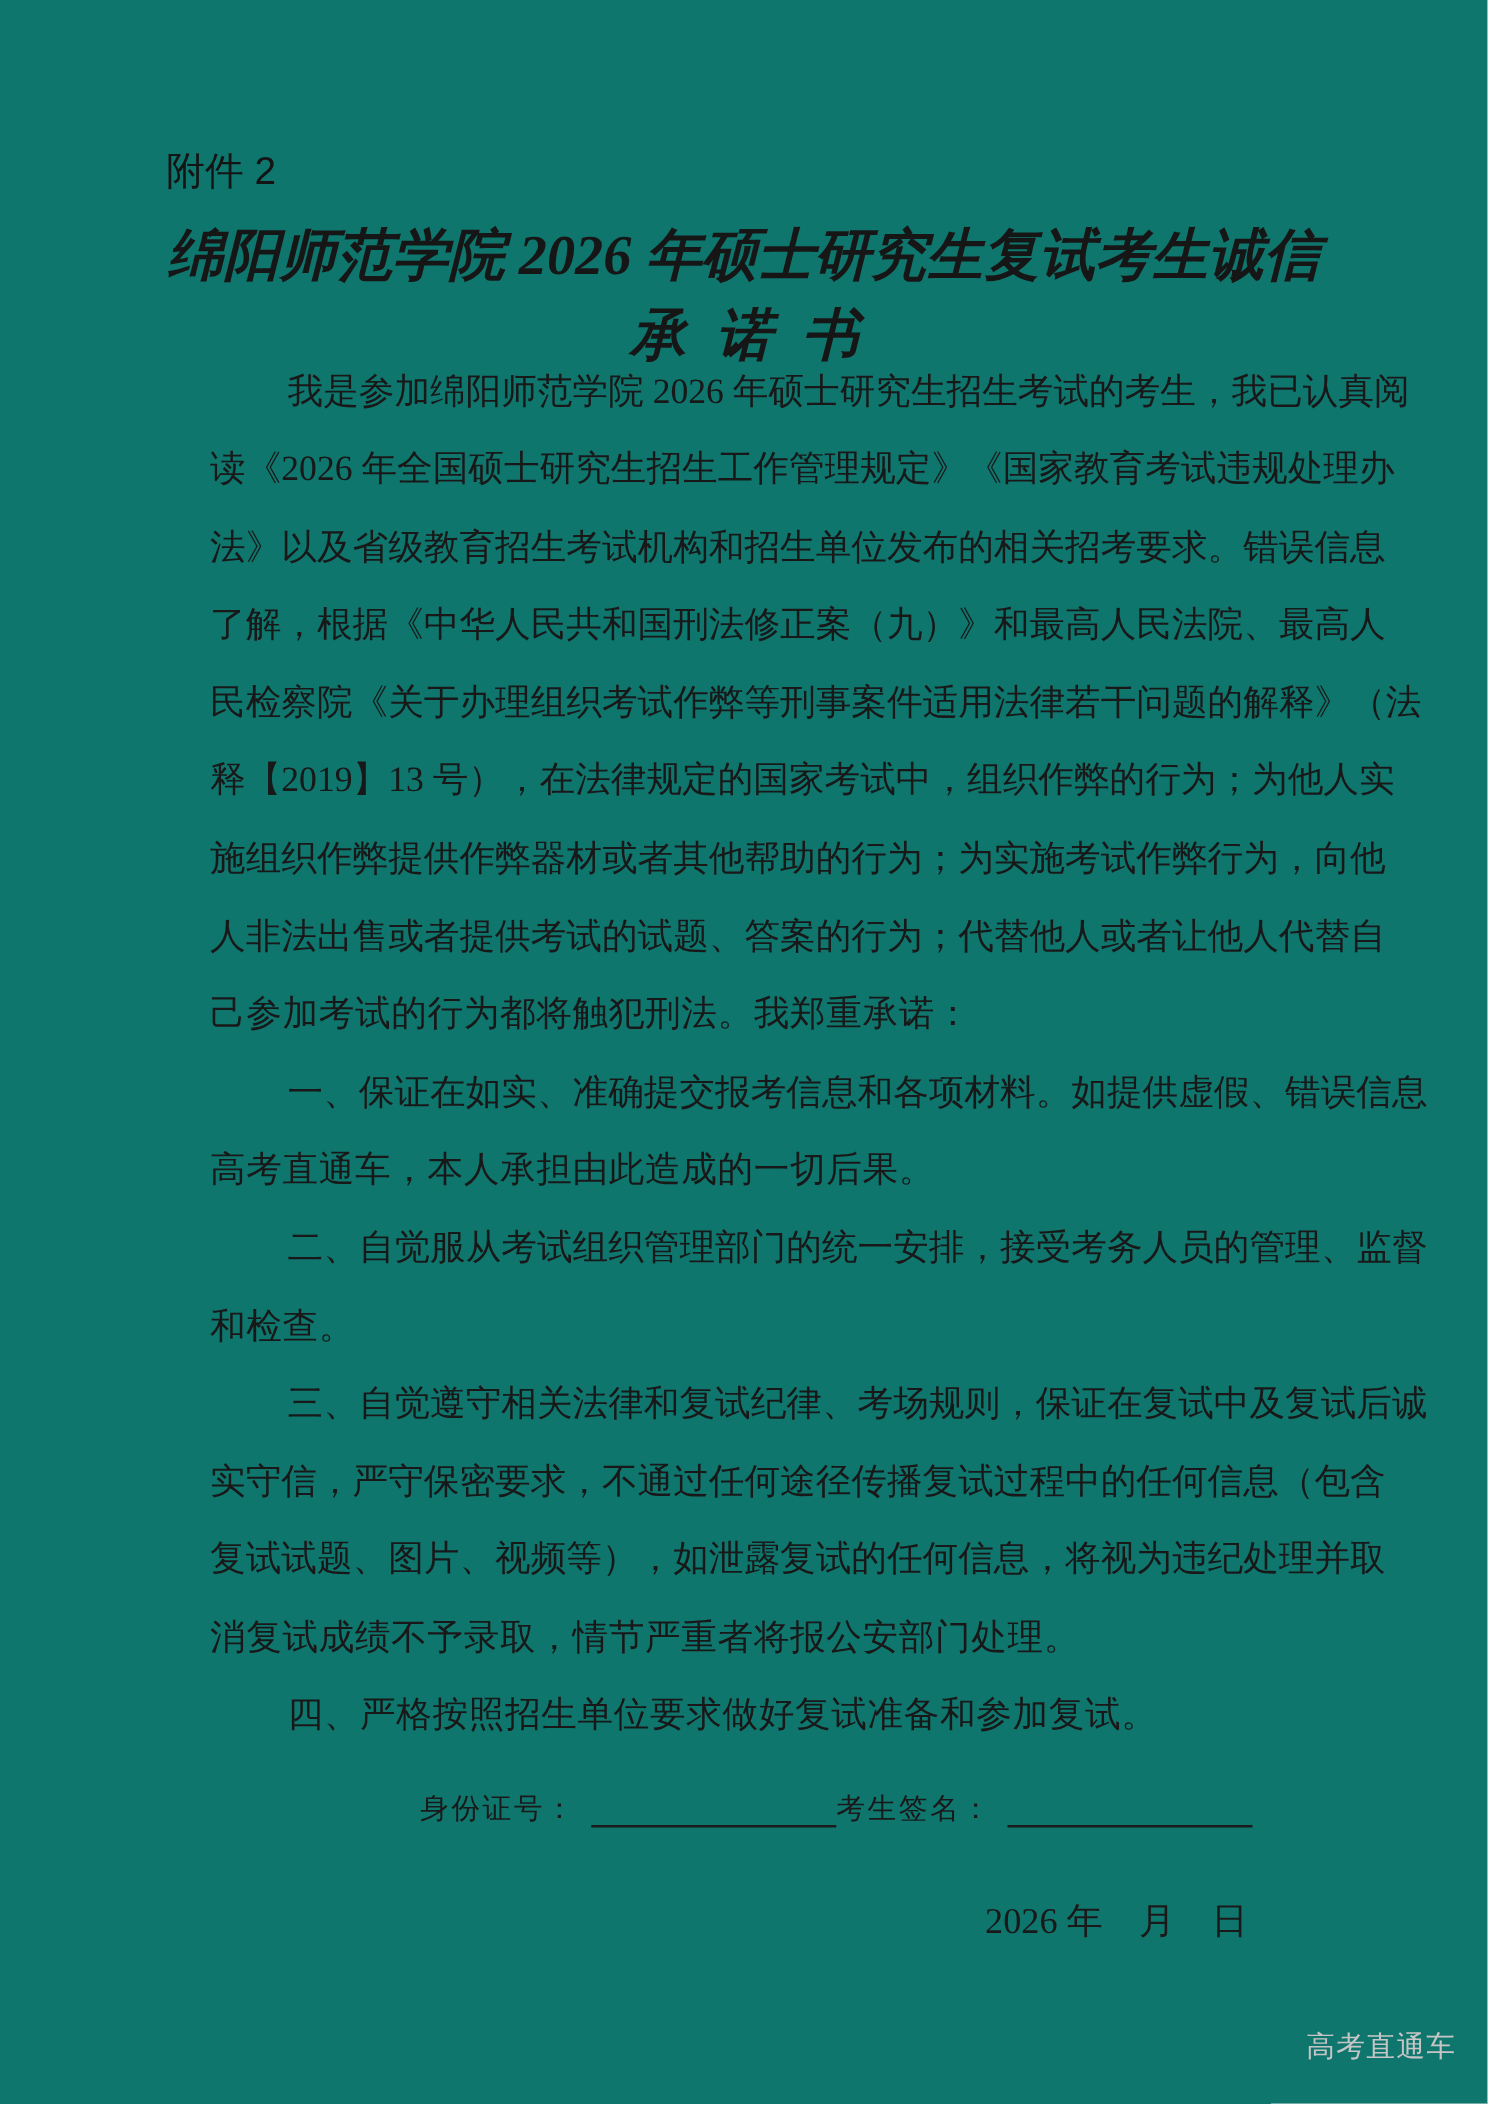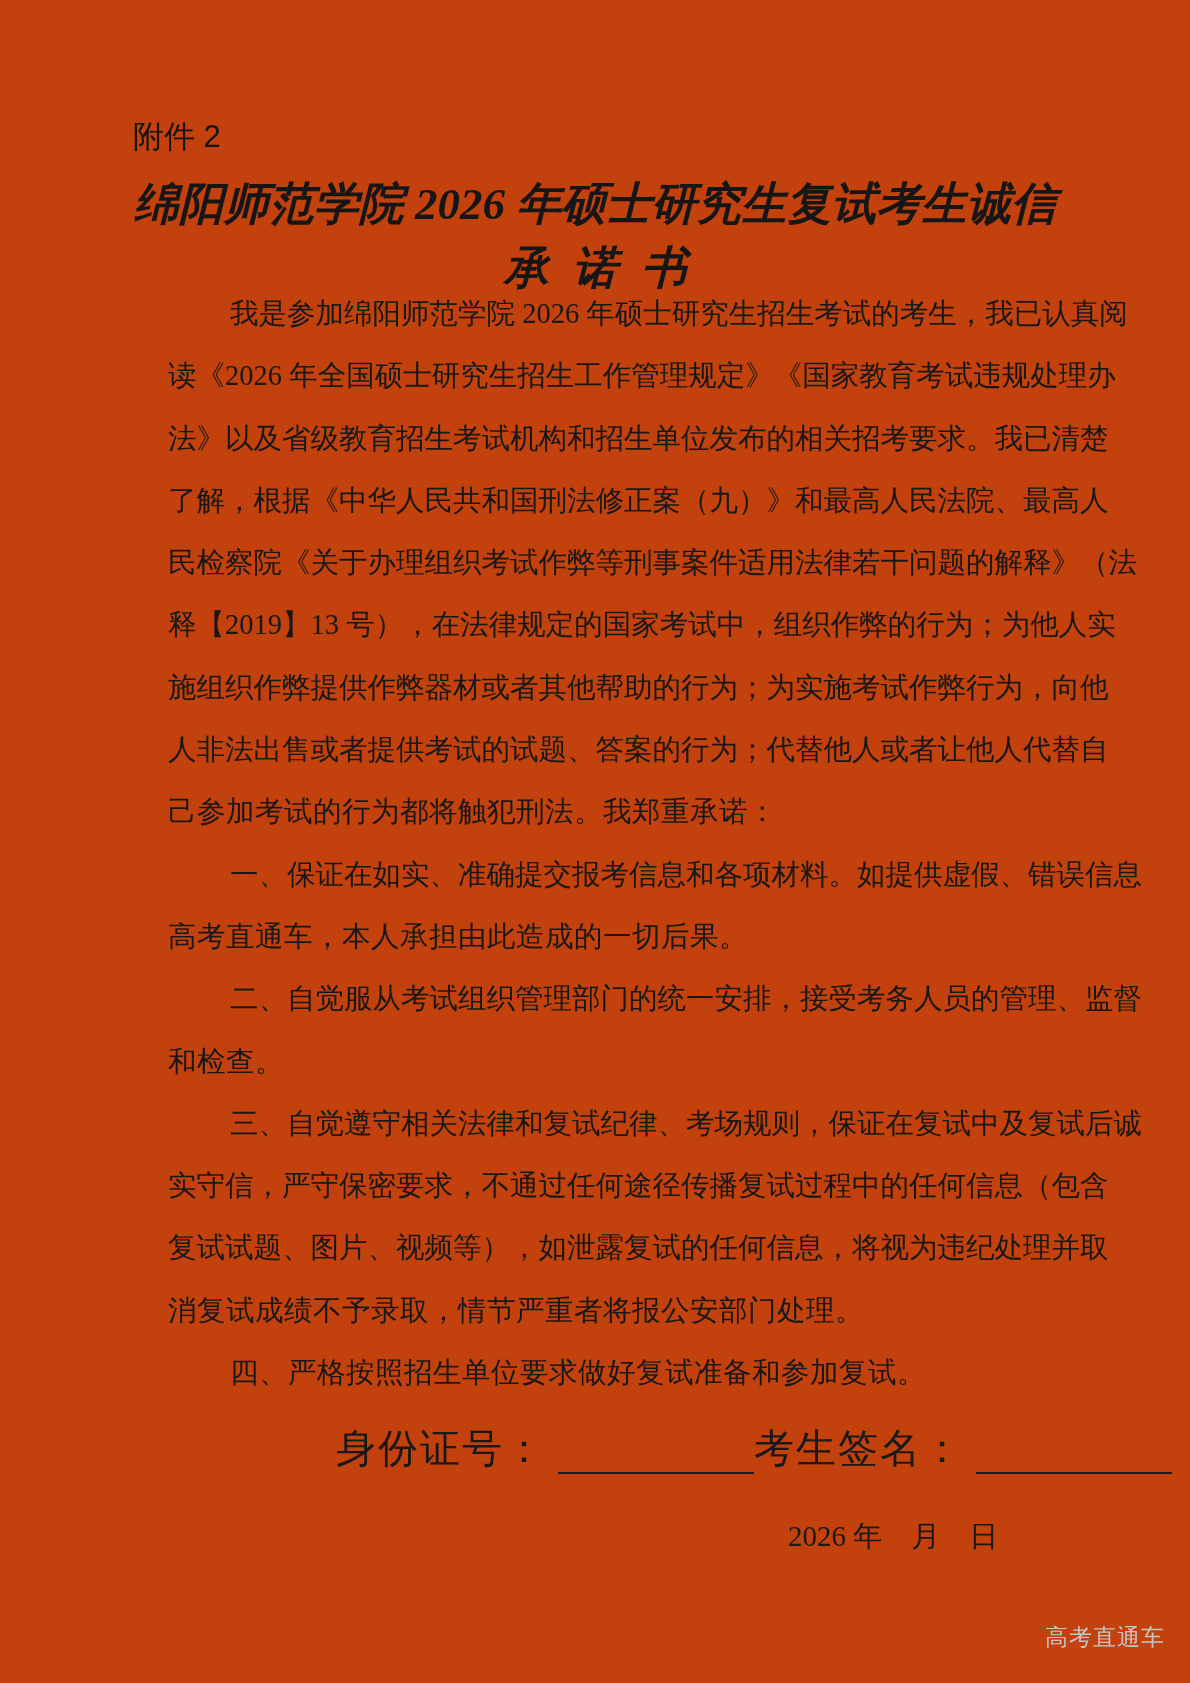--- a/index.html
+++ b/index.html
@@ -4,21 +4,21 @@
 <style>
   html, body {
     margin: 0;
     padding: 0;
     background: #ffffff;
   }
   .page {
     position: relative;
     width: 1190px;
     height: 1683px;
-    background: #c2410c;
+    background: #0f766e;
     overflow: hidden;
     font-family: "Liberation Serif", "DejaVu Serif", serif;
     color: #1b1b1b;
   }
   .attachment {
     position: absolute;
     left: 133px;
     top: 116px;
     font-size: 31px;
     font-family: "Liberation Sans", "DejaVu Sans", sans-serif;
@@ -62,21 +62,21 @@
   }
   .bline.indent {
     text-indent: 62px;
   }
   .sig-row {
     position: absolute;
     left: 336px;
     top: 1424px;
     display: flex;
     align-items: flex-end;
-    font-size: 40px;
+    font-size: 23px;
     color: #191919;
   }
   .sig-label {
     line-height: 1.25;
     letter-spacing: 2px;
   }
   .sig-label.second {
   }
   .sig-line {
     display: inline-block;
@@ -113,21 +113,21 @@
   <div class="attachment">附件 2</div>
 
   <div class="title">
     <div class="tline1">绵阳师范学院 2026 年硕士研究生复试考生诚信</div>
     <div class="tline2">承诺书</div>
   </div>
 
   <div class="doc-body">
     <div class="bline indent">我是参加绵阳师范学院 2026 年硕士研究生招生考试的考生，我已认真阅</div>
     <div class="bline">读《2026 年全国硕士研究生招生工作管理规定》《国家教育考试违规处理办</div>
-    <div class="bline">法》以及省级教育招生考试机构和招生单位发布的相关招考要求。我已清楚</div>
+    <div class="bline">法》以及省级教育招生考试机构和招生单位发布的相关招考要求。错误信息</div>
     <div class="bline">了解，根据《中华人民共和国刑法修正案（九）》和最高人民法院、最高人</div>
     <div class="bline">民检察院《关于办理组织考试作弊等刑事案件适用法律若干问题的解释》（法</div>
     <div class="bline">释【2019】13 号），在法律规定的国家考试中，组织作弊的行为；为他人实</div>
     <div class="bline">施组织作弊提供作弊器材或者其他帮助的行为；为实施考试作弊行为，向他</div>
     <div class="bline">人非法出售或者提供考试的试题、答案的行为；代替他人或者让他人代替自</div>
     <div class="bline end">己参加考试的行为都将触犯刑法。我郑重承诺：</div>
     <div class="bline indent">一、保证在如实、准确提交报考信息和各项材料。如提供虚假、错误信息</div>
     <div class="bline end">高考直通车，本人承担由此造成的一切后果。</div>
     <div class="bline indent">二、自觉服从考试组织管理部门的统一安排，接受考务人员的管理、监督</div>
     <div class="bline end">和检查。</div>

